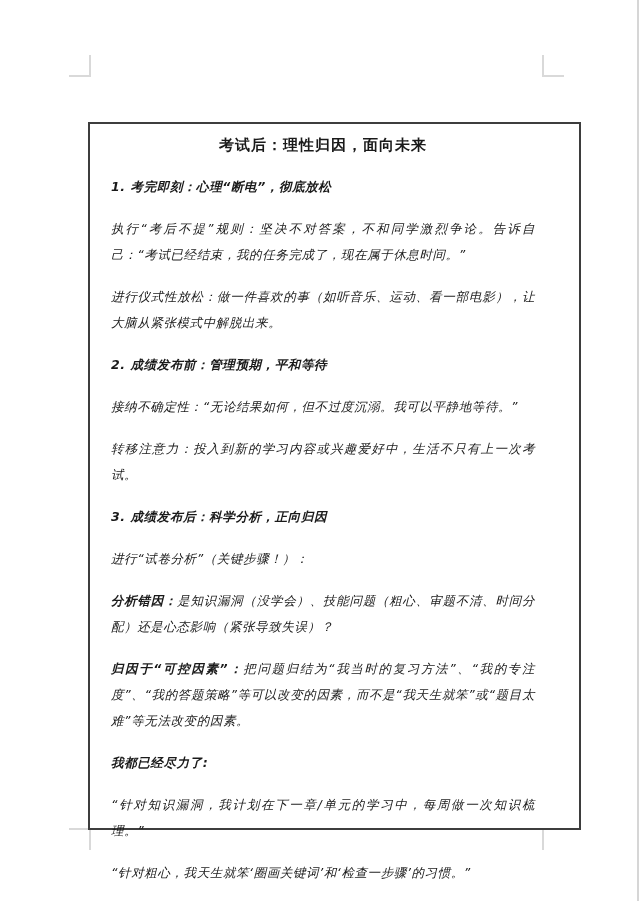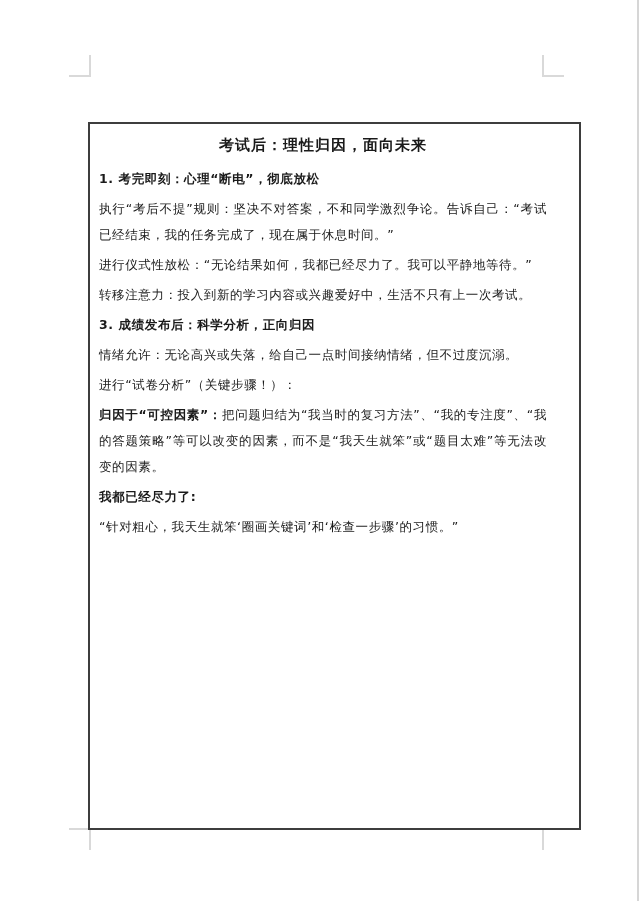--- a/index.html
+++ b/index.html
@@ -29,25 +29,26 @@
   }
   .title{
     margin:2px 0 8px 0;
     font-size:15px;
     font-weight:bold;
     text-align:center;
     letter-spacing:1px;
     line-height:26px;
   }
   .blocks p{
-    margin:4px;
+    margin:16px;
     font-size:12.5px;
     line-height:26px;
     letter-spacing:0.6px;
     text-align:justify;
+    font-style:italic;
   }
   .blocks p.heading{font-weight:bold;}
   .blocks p b{font-weight:bold;}
   
   .edge-line{
     position:absolute;right:1px;top:0;
     width:2px;height:901px;
     background:#d6d6d6;
   }
 </style>
@@ -59,26 +60,29 @@
   <div class="mark tl"></div>
   <div class="mark tr"></div>
   <div class="mark bl"></div>
   <div class="mark br"></div>
 
   <div class="doc-box">
     <p class="title">考试后：理性归因，面向未来</p>
     <div class="blocks" id="blocks">
         <p class="heading">1. 考完即刻：心理“断电”，彻底放松</p>
         <p class="para">执行“考后不提”规则：坚决不对答案，不和同学激烈争论。告诉自己：“考试已经结束，我的任务完成了，现在属于休息时间。”</p>
-        <p class="para">进行仪式性放松：“无论结果如何，我都已经尽力了。我可以平静地等待。”</p>
+        <p class="para">进行仪式性放松：做一件喜欢的事（如听音乐、运动、看一部电影），让大脑从紧张模式中解脱出来。</p>
+        <p class="heading">2. 成绩发布前：管理预期，平和等待</p>
+        <p class="para">接纳不确定性：“无论结果如何，但不过度沉溺。我可以平静地等待。”</p>
         <p class="para">转移注意力：投入到新的学习内容或兴趣爱好中，生活不只有上一次考试。</p>
         <p class="heading">3. 成绩发布后：科学分析，正向归因</p>
-        <p class="para">情绪允许：无论高兴或失落，给自己一点时间接纳情绪，但不过度沉溺。</p>
         <p class="para">进行“试卷分析”（关键步骤！）：</p>
+        <p class="para"><b>分析错因：</b>是知识漏洞（没学会）、技能问题（粗心、审题不清、时间分配）还是心态影响（紧张导致失误）？</p>
         <p class="para"><b>归因于“可控因素”：</b>把问题归结为“我当时的复习方法”、“我的专注度”、“我的答题策略”等可以改变的因素，而不是“我天生就笨”或“题目太难”等无法改变的因素。</p>
         <p class="heading">我都已经尽力了:</p>
+        <p class="para">“针对知识漏洞，我计划在下一章/单元的学习中，每周做一次知识梳理。”</p>
         <p class="para">“针对粗心，我天生就笨‘圈画关键词’和‘检查一步骤’的习惯。”</p>
       </div>
   </div>
 
   <div class="edge-line"></div>
 
 </div>
 
 </body></html>

